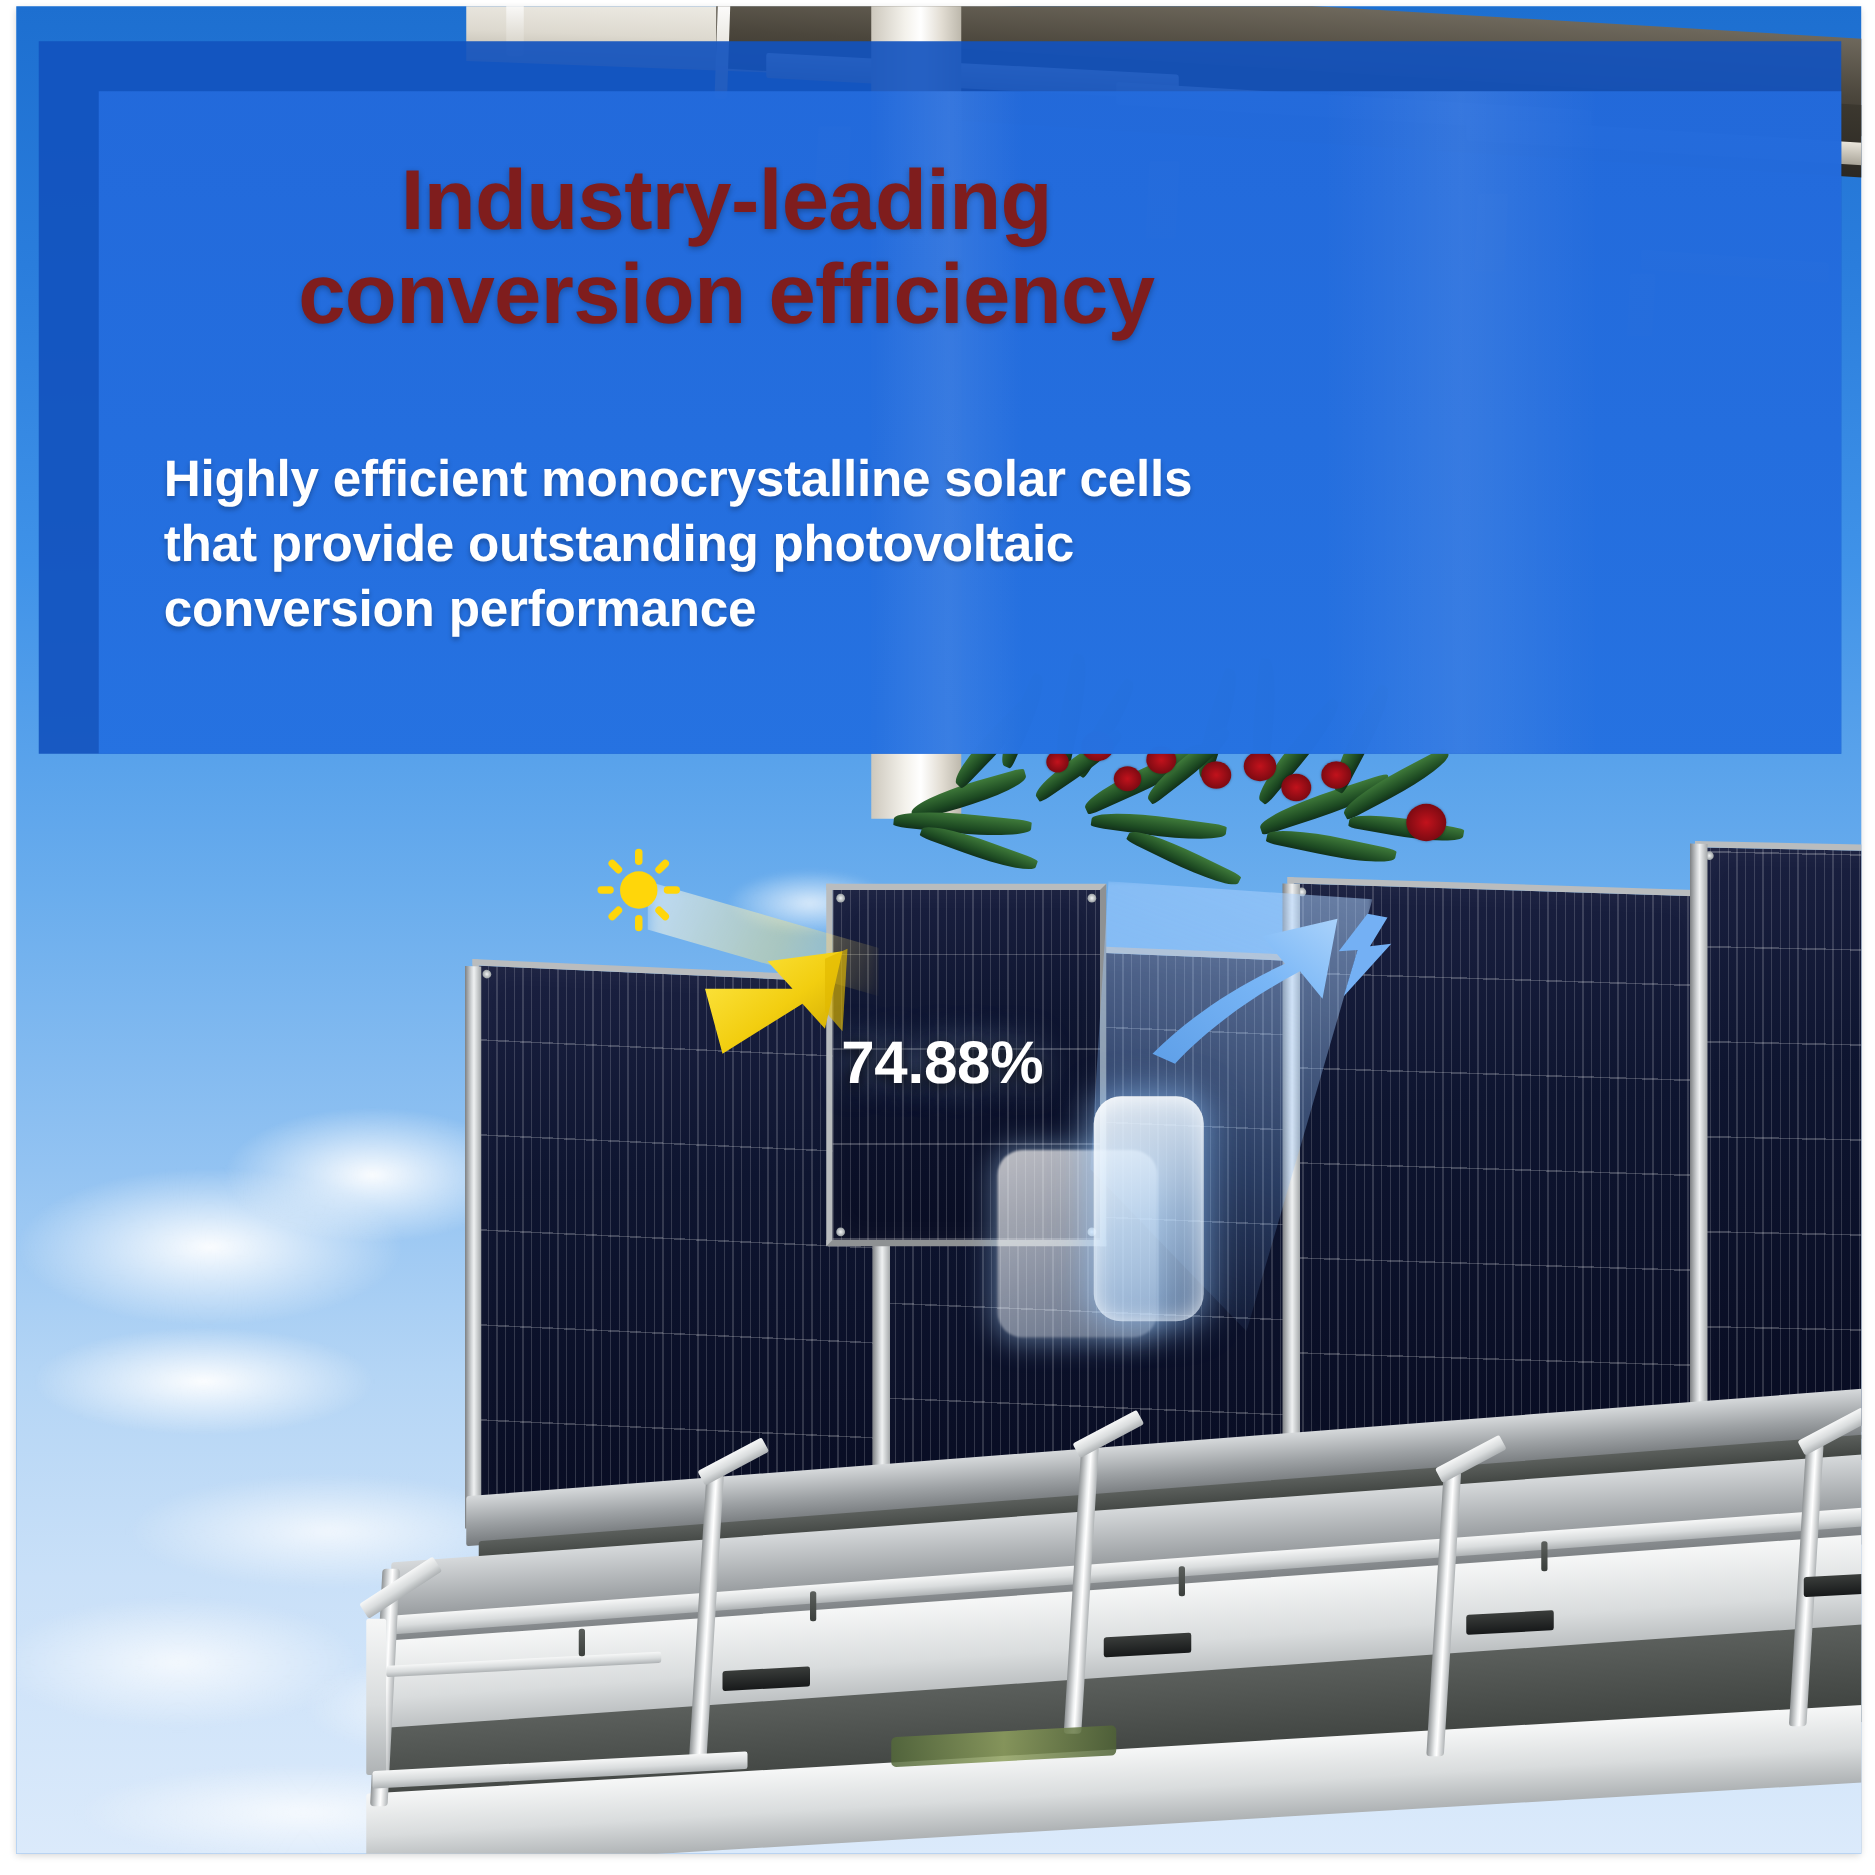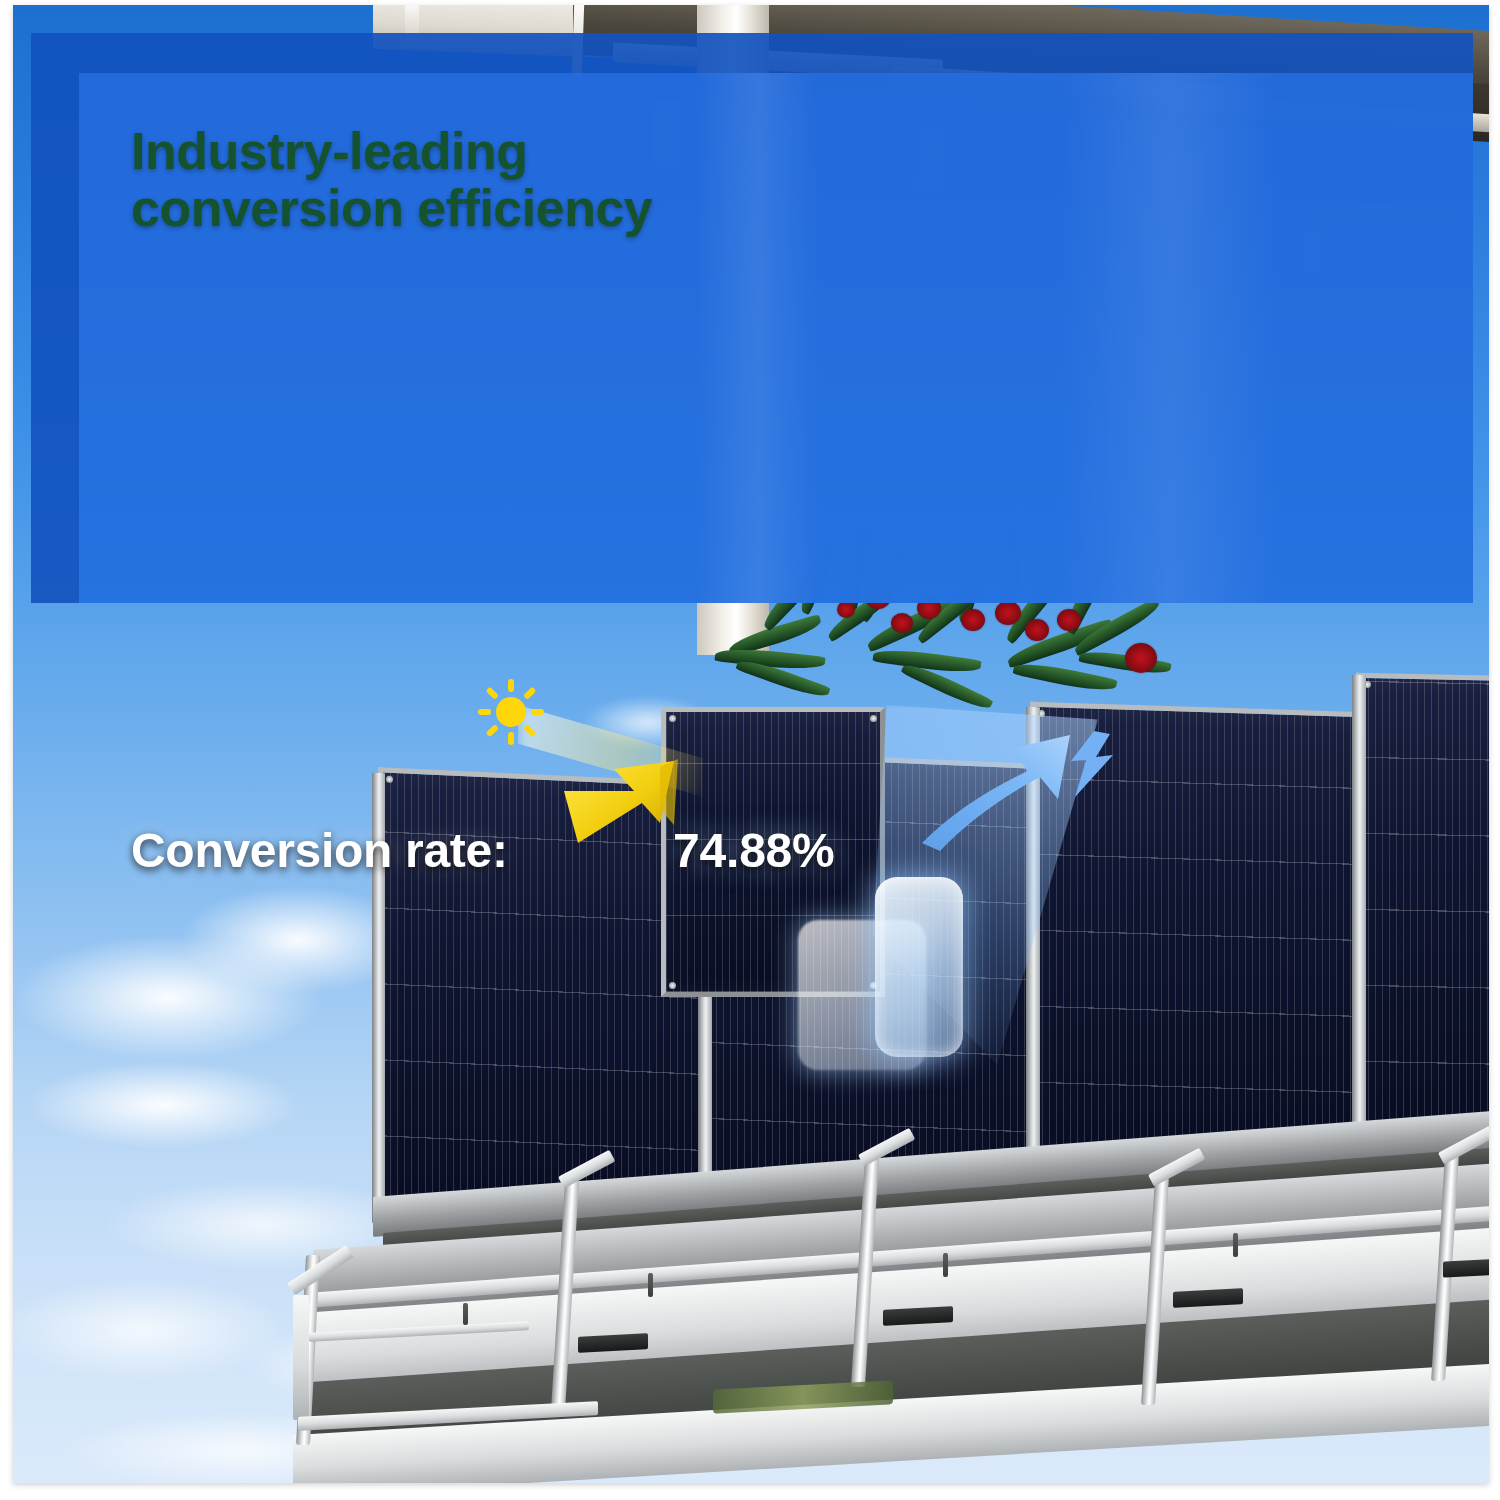--- a/index.html
+++ b/index.html
@@ -177,26 +177,27 @@
     position:absolute;left:48px;top:40px;right:0px;bottom:0px;
     background:linear-gradient(180deg,rgba(36,108,222,.90),rgba(40,118,230,.86));
   }
   .ov-streak{
     position:absolute;top:0;bottom:0;width:120px;
     background:linear-gradient(90deg,rgba(255,255,255,.0),rgba(255,255,255,.085),rgba(255,255,255,.0));
   }
 
   .headline{
     position:absolute;left:118px;top:118px;width:900px;
-    color:#14532d;
-    font-size:52px;line-height:1.10;
+    color:#7f1d1d;
+    font-size:68px;line-height:1.10;
     font-weight:700;
     letter-spacing:-.5px;
     text-shadow:0 2px 5px rgba(0,0,0,.30);
     white-space:pre-line;
+    text-align:center;
   }
   .subhead{
     position:absolute;left:118px;top:352px;width:1140px;
     color:#ffffff;
     font-size:41px;line-height:1.27;
     font-weight:700;
     letter-spacing:-.2px;
     text-shadow:0 2px 4px rgba(0,0,0,.28);
     white-space:pre-line;
   }
@@ -410,19 +411,21 @@
     <div class="overlay-outer">
       <div class="overlay-inner">
         <div class="ov-streak" style="left:620px;"></div>
         <div class="ov-streak" style="left:980px;width:220px;"></div>
       </div>
     </div>
 
     <div class="headline">Industry-leading
 conversion efficiency</div>
 
-
-    <div class="rate-label">Conversion rate:</div>
+    <div class="subhead">Highly efficient monocrystalline solar cells
+that provide outstanding photovoltaic
+conversion performance</div>
+
 
     <div class="rate-value">74.88%</div>
 
   </div>
 </div>
 
 </body></html>

